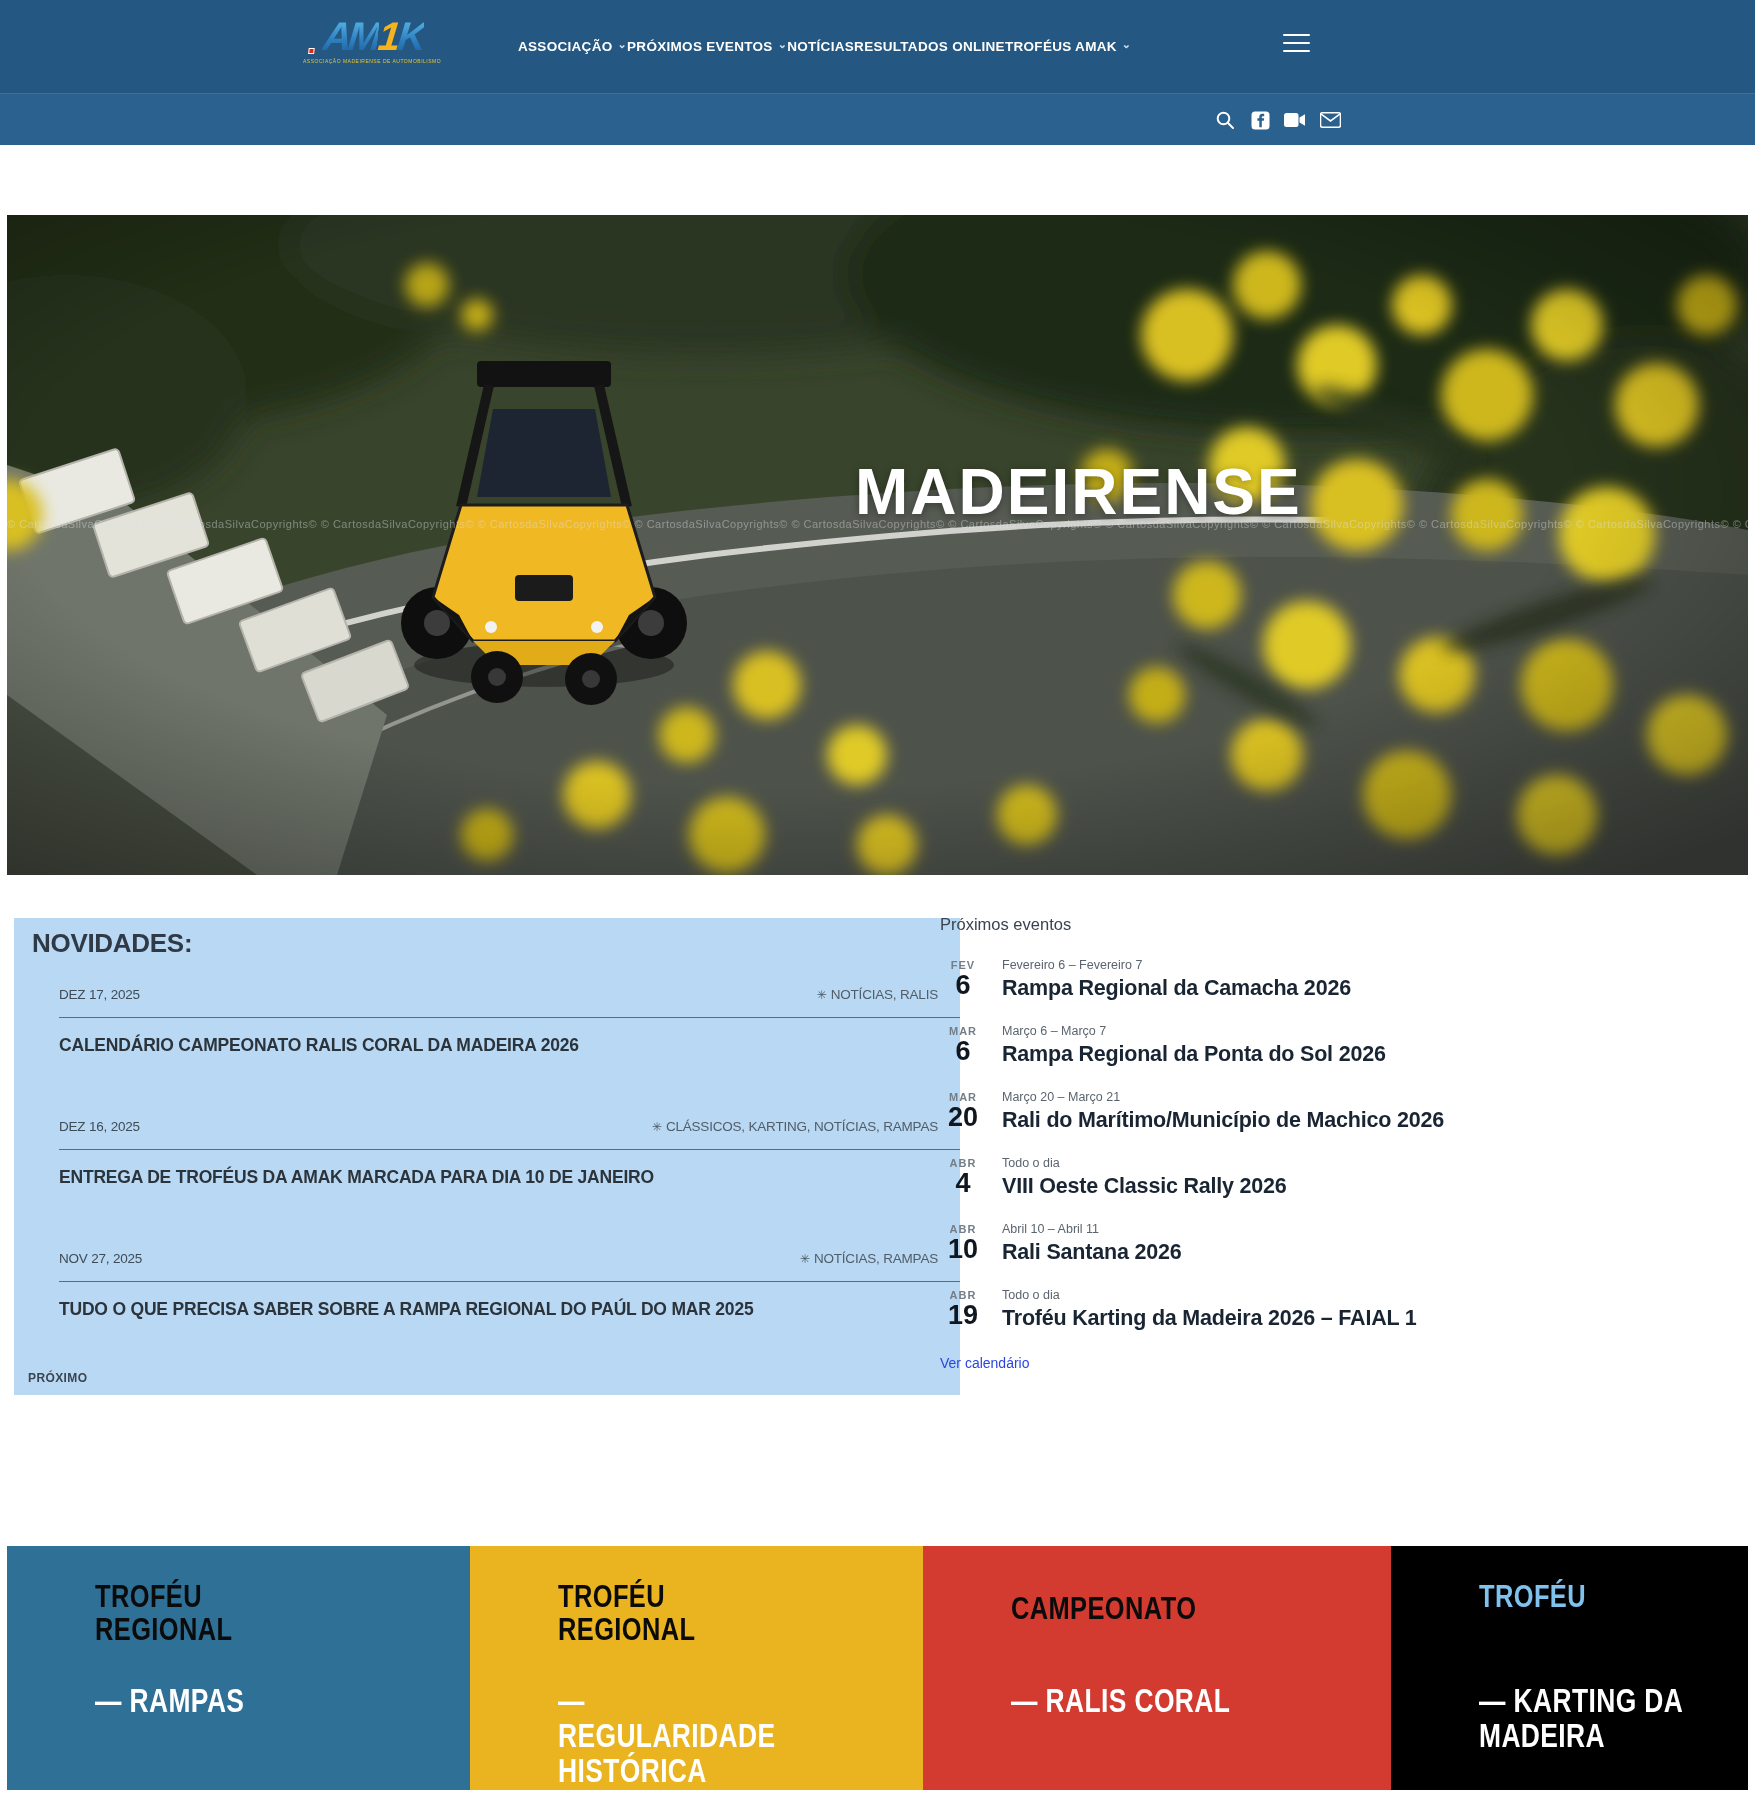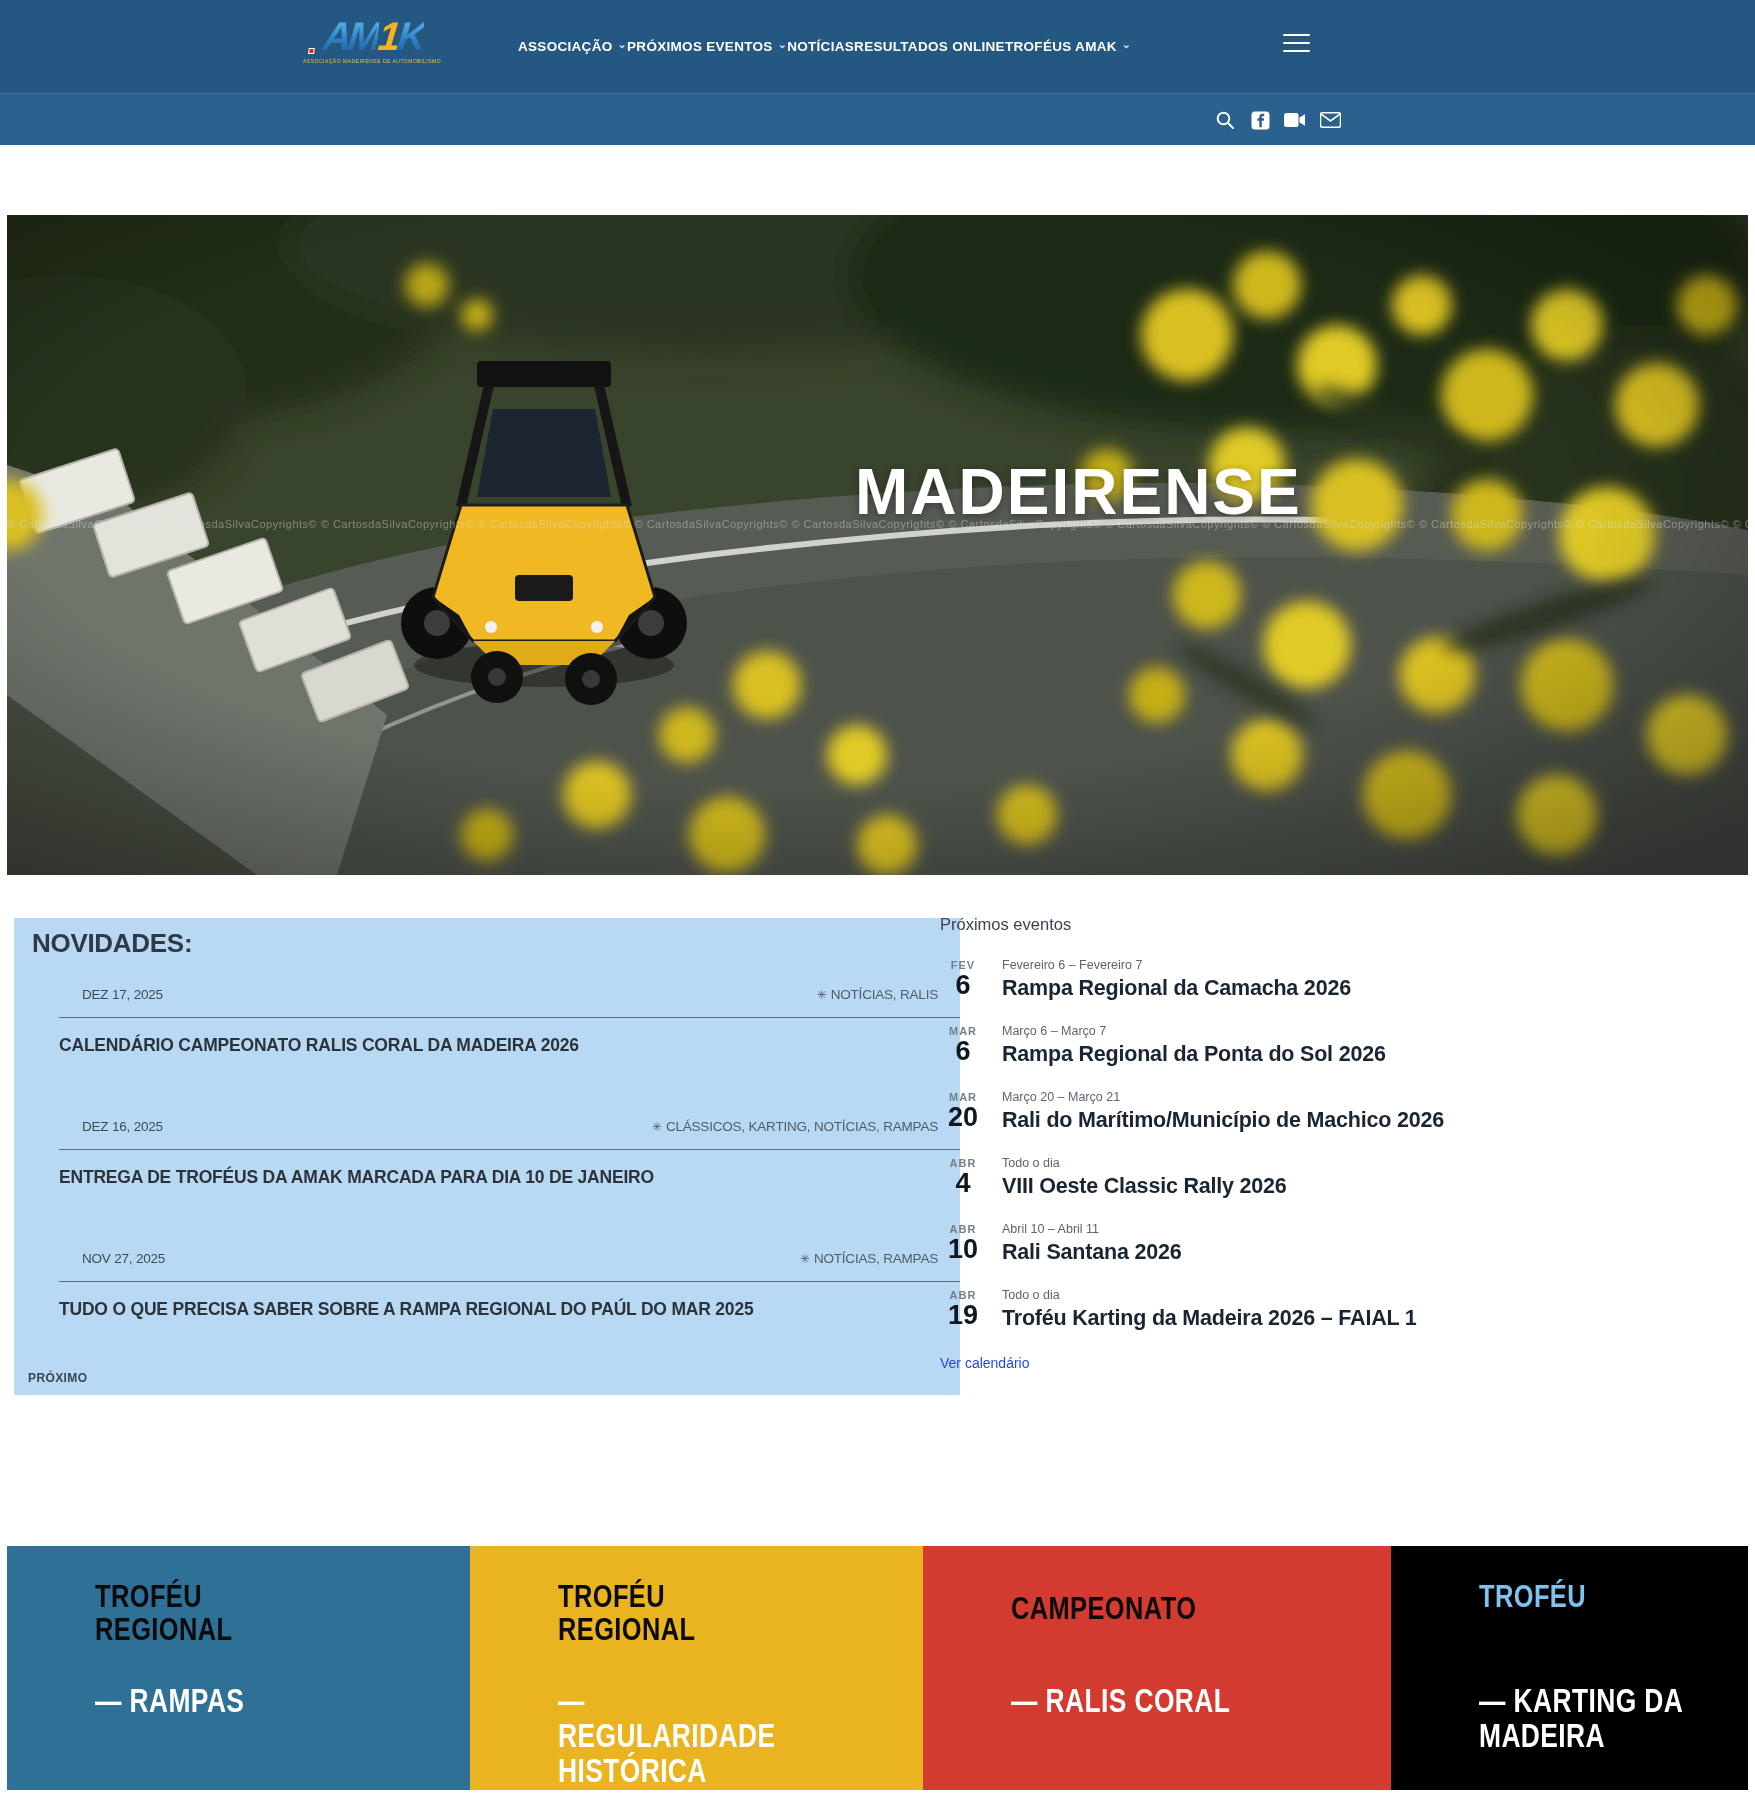--- a/index.html
+++ b/index.html
@@ -33,21 +33,21 @@
     font-size: 11px; color: #dfe3e8; opacity: 0.42; letter-spacing: 0.5px; }
   .hero-title { position: absolute; left: 848px; top: 240px; color: #ffffff; font-size: 64px; font-weight: 800;
     letter-spacing: 2px; text-shadow: 0 2px 8px rgba(0,0,0,0.35); white-space: nowrap; }
 
   
   .novidades { position: absolute; left: 14px; top: 918px; width: 946px; height: 477px; background: #b9d8f3; }
   .novidades-title { position: absolute; left: 18px; top: 10px; font-size: 26px; color: #2f3a46; letter-spacing: -0.3px; }
   .news-list { position: absolute; left: 0; top: 60px; width: 100%; }
   .news-item { height: 132px; padding-top: 9px; cursor: pointer; }
   .news-meta { display: flex; justify-content: space-between; padding: 0 22px 0 45px; }
-  .news-date { font-size: 13.5px; color: #3f4b55; letter-spacing: -0.2px; margin-left: 23px; }
+  .news-date { font-size: 13.5px; color: #3f4b55; letter-spacing: -0.2px; }
   .news-cats { font-size: 13.5px; color: #515d68; letter-spacing: -0.2px; }
   .news-cats .cat-star { font-size: 12px; margin-right: 4px; color: #515d68; }
   .news-rule { border: none; border-top: 1px solid rgba(58,74,88,0.75); margin: 15px 0 0 45px; }
   .news-title { margin: 17px 0 0 45px; font-size: 17.5px; font-weight: bold; color: #2b333b; letter-spacing: -0.2px; }
   .next-link { position: absolute; left: 14px; bottom: 10px; font-size: 12px; font-weight: bold; color: #3a4550; letter-spacing: 0.4px; cursor: pointer; }
 
   
   .events { position: absolute; left: 940px; top: 915px; width: 570px; }
   .events-title { font-size: 16.5px; color: #3a4450; margin-bottom: 24px; }
   .event-row { display: flex; margin-bottom: 23px; align-items: center; }

